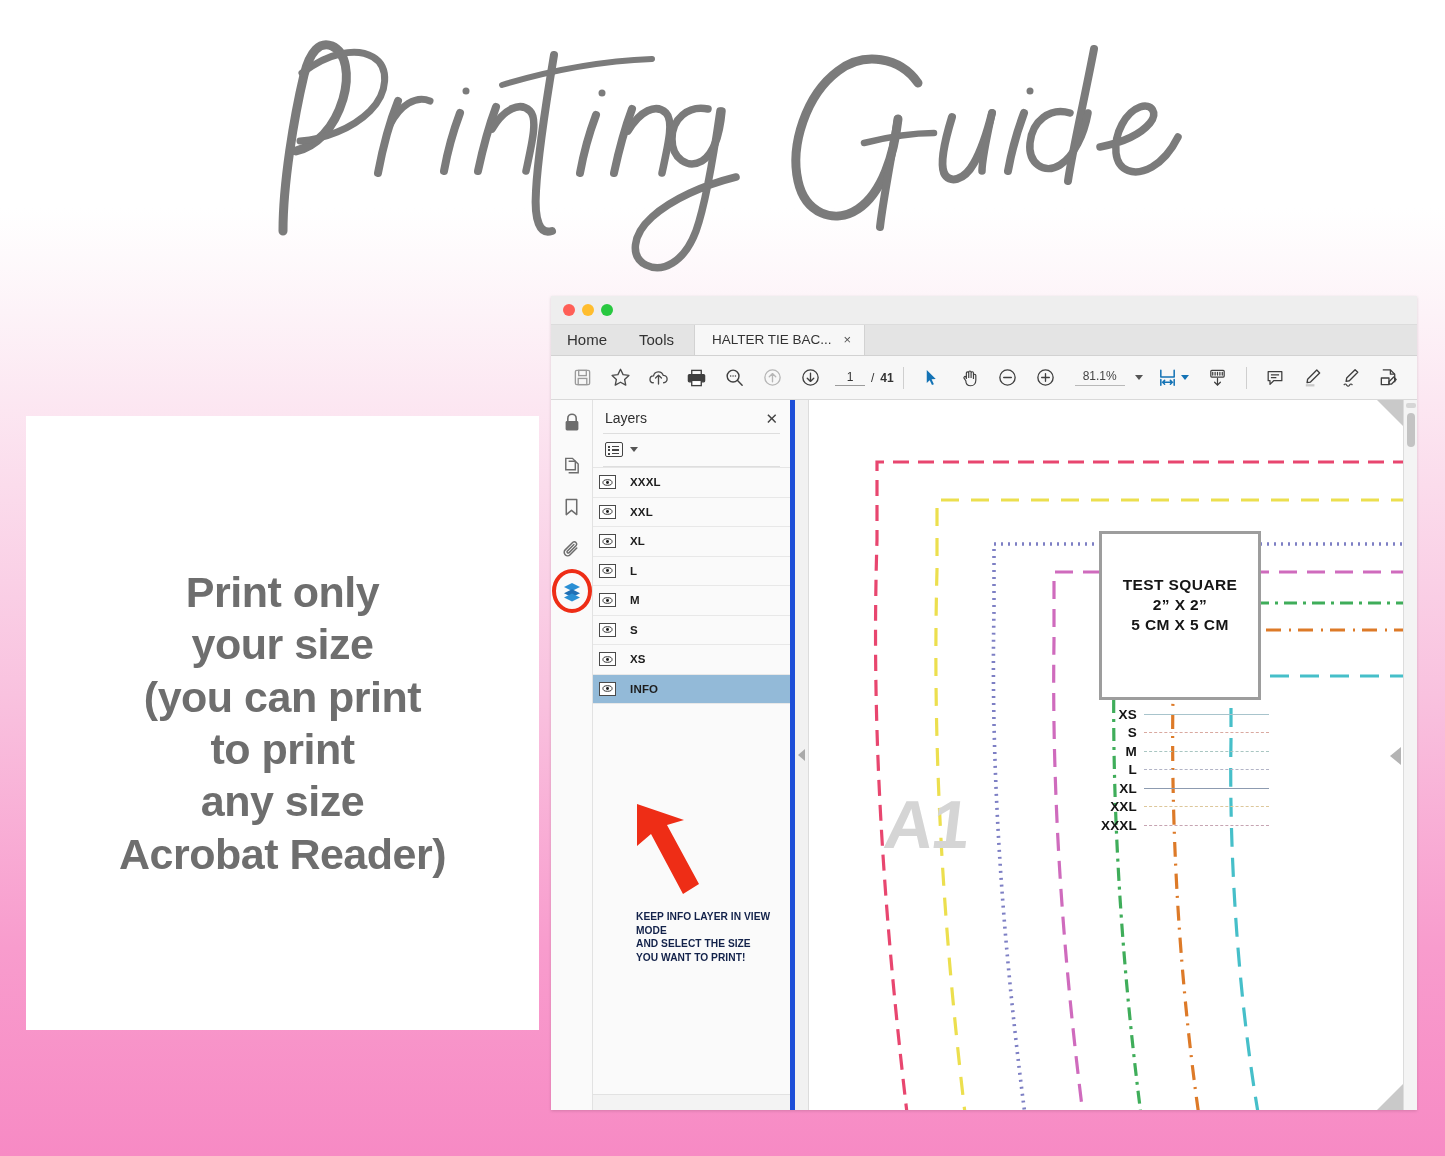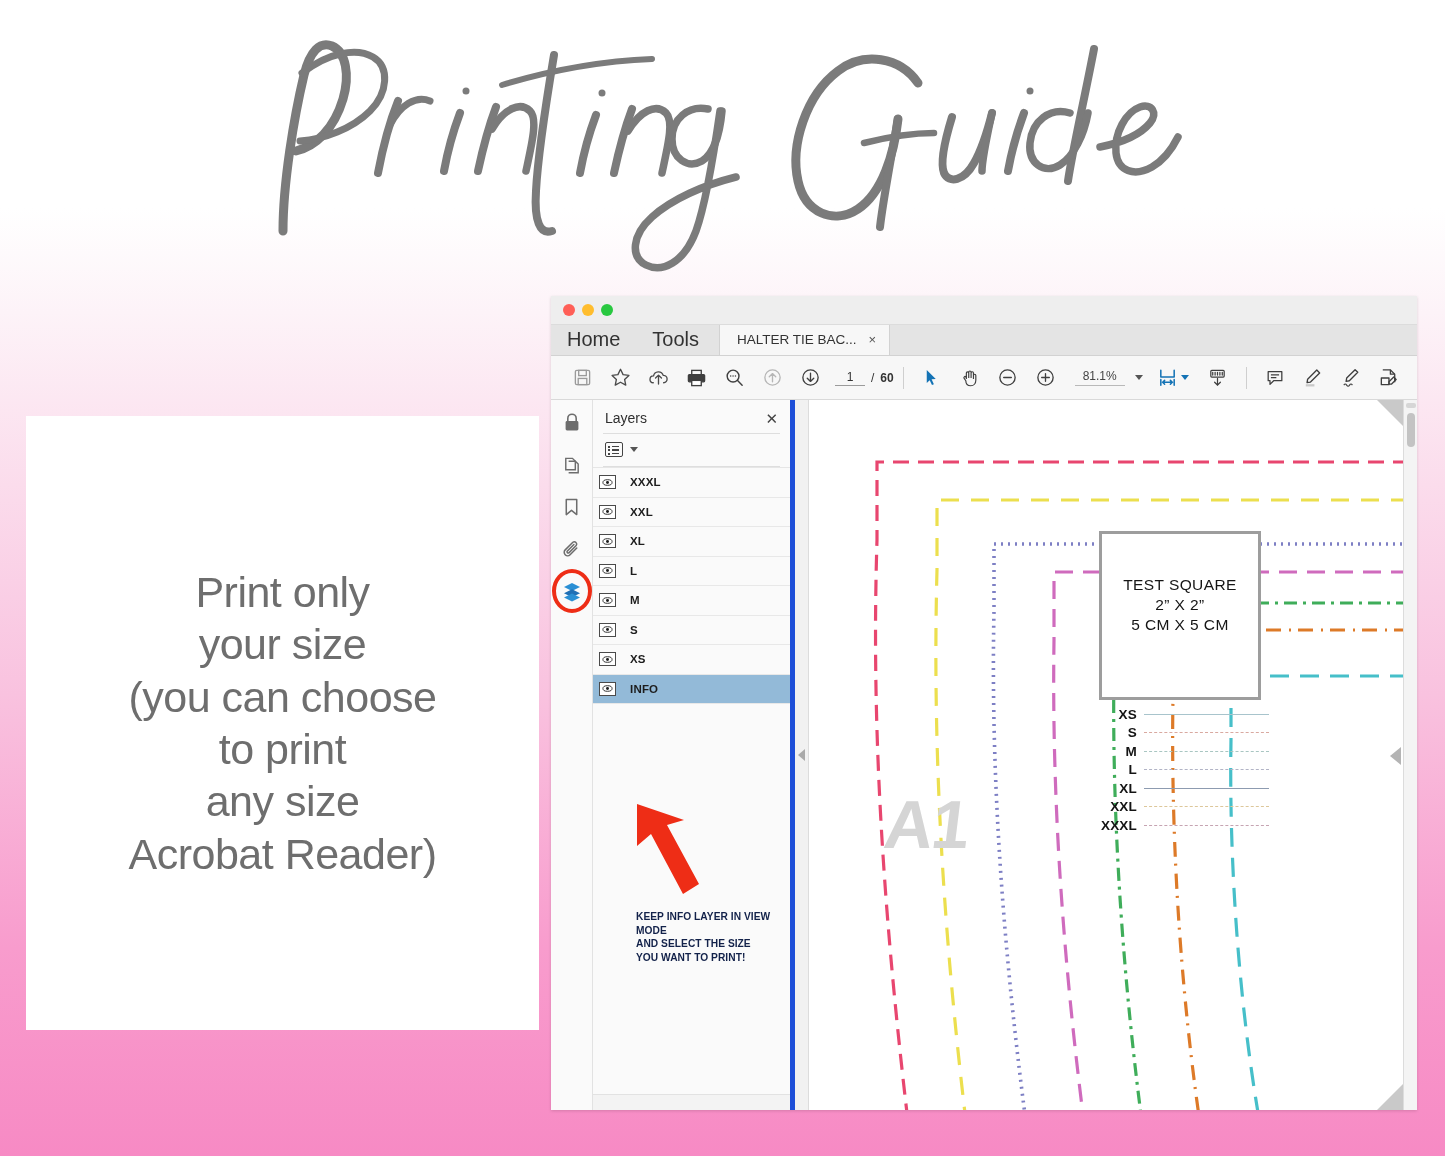--- a/index.html
+++ b/index.html
@@ -24,21 +24,21 @@
   .info-card {
     position: absolute; left: 26px; top: 416px;
     width: 513px; height: 614px;
     background: #ffffff;
     display: flex; flex-direction: column;
     align-items: center; justify-content: center;
     padding: 10px 14px;
   }
   .info-line {
     color: #6e6e6e;
-    font-weight: normal;
+    font-weight: bold;
     font-size: 43px;
     line-height: 1.22;
     letter-spacing: -0.5px;
     text-align: left;
     white-space: nowrap;
   }
 
   
   .acro-window {
     position: absolute; left: 551px; top: 296px;
@@ -77,21 +77,21 @@
     box-shadow: 0 3px 0 #d94a4a;
   }
 
   
   .tabstrip {
     height: 31px; background: #e4e4e4;
     display: flex; align-items: flex-end;
     border-bottom: 1px solid #d2d2d2; flex: 0 0 auto;
   }
   .tabstrip .menu-btn {
-    font-size: 20px; color: #323232; padding: 0 16px;
+    font-size: 15px; color: #323232; padding: 0 16px;
     height: 31px; line-height: 31px;
   }
   .tab-active {
     background: #f7f7f7; height: 31px;
     display: flex; align-items: center; gap: 12px;
     padding: 0 13px 0 17px; font-size: 13.5px; color: #333;
     border-left: 1px solid #d2d2d2; border-right: 1px solid #d2d2d2;
     margin-left: 4px;
   }
   .tab-close { font-size: 13px; color: #555; }
@@ -196,21 +196,21 @@
     width: 8px; height: 34px; background: #c3c3c3; border-radius: 4px;
     margin: 5px auto 0;
   }
 
   .test-square {
     position: absolute; left: 290px; top: 131px; width: 162px; height: 169px;
     border: 3px solid #9d9d9d; background: #fff;
     display: flex; flex-direction: column; align-items: center; justify-content: flex-start;
     padding-top: 41px;
   }
-  .ts-line { font-size: 15.5px; font-weight: normal; color: #151515; letter-spacing: 0.4px; line-height: 1.28; }
+  .ts-line { font-size: 15.5px; font-weight: bold; color: #151515; letter-spacing: 0.4px; line-height: 1.28; }
 
   .size-legend { position: absolute; left: 285px; top: 305px; width: 175px; }
   .leg-row { display: flex; align-items: center; height: 18.5px; }
   .leg-lbl {
     width: 50px; text-align: right; padding-right: 7px;
     font-size: 13.5px; font-weight: bold; color: #141414; letter-spacing: 0.2px;
   }
   .leg-line { flex: 1 1 auto; height: 0; border-top-width: 1.6px; }
 
   .a1-label {
@@ -266,21 +266,21 @@
       <path d="M842 100 C822 94 804 108 802 130 C800 150 816 162 832 152 C846 143 856 122 860 100" stroke-width="7.5"></path>
 
       <path d="M872 134 C892 130 912 122 922 110 C930 100 924 90 912 94 C898 99 886 120 888 140 C890 158 906 164 924 154 C936 147 944 136 950 124" stroke-width="7.5"></path>
     </g>
   </svg>
 </div>
 
 <div class="info-card">
   <div class="info-line">Print only</div>
   <div class="info-line">your size</div>
-  <div class="info-line">(you can choose</div>
+  <div class="info-line">(you can print</div>
   <div class="info-line">to print</div>
   <div class="info-line">any size</div>
   <div class="info-line">Acrobat Reader)</div>
 </div>
 
 <div class="acro-window">
 
   <div class="titlebar">
     <div class="traffic">
       <span class="dot r"></span>
@@ -341,21 +341,21 @@
     </div>
     <div class="tb">
       <svg width="21" height="21" viewBox="0 0 22 22" fill="none" stroke="#3f3f3f" stroke-width="1.4" stroke-linecap="round" stroke-linejoin="round">
         <circle cx="11" cy="11" r="8"></circle>
         <path d="M11 6.5V15M7.6 11.7L11 15.1l3.4-3.4"></path>
       </svg>
     </div>
     <div class="pagebox">
       <input class="pageinput" value="1" style="">
       <span>/</span>
-      <span class="pagetotal">60</span>
+      <span class="pagetotal">41</span>
     </div>
     <div class="tb-sep"></div>
     <div class="tb">
       <svg width="19" height="19" viewBox="0 0 20 20">
           <path d="M5 2l9.5 9.5-4.4.4 2.4 5.1-2 1-2.4-5.2-3.1 3z" fill="#1473b5"></path>
         </svg>
     </div>
     <div class="tb">
       <svg width="20" height="20" viewBox="0 0 22 22" fill="none" stroke="#3f3f3f" stroke-width="1.3" stroke-linejoin="round">
         <path d="M7 12V5.6a1.3 1.3 0 0 1 2.6 0V11M9.6 11V4.6a1.3 1.3 0 0 1 2.6 0V11M12.2 11V5.4a1.3 1.3 0 0 1 2.6 0V12M14.8 12V8.2a1.3 1.3 0 0 1 2.6 0v5.2c0 3.6-2.3 6.1-5.5 6.1S6.4 17.3 6.4 14l-1.8-2.6a1.2 1.2 0 0 1 1.8-1.6L7 11"></path>

